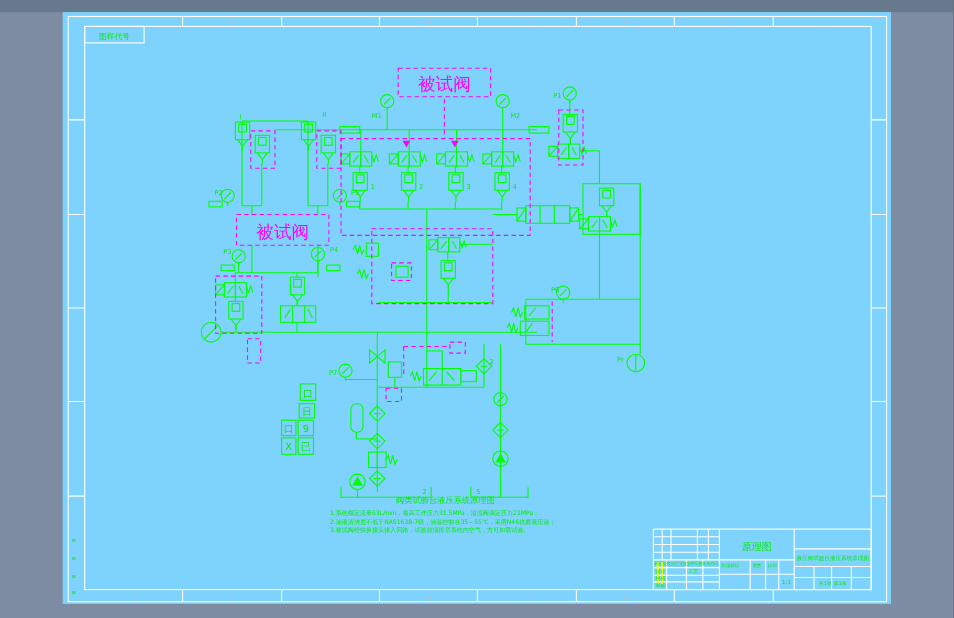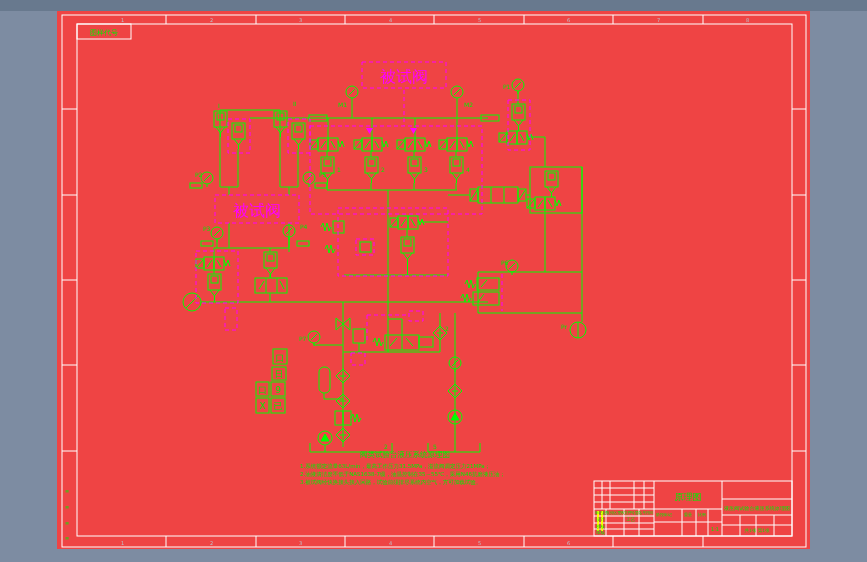--- a/index.html
+++ b/index.html
@@ -1,19 +1,19 @@
 <!DOCTYPE html>
 <html><head>
 <meta charset="utf-8">
 <style>
   html,body{margin:0;padding:0;background:#555;}
   #stage{position:relative;width:867px;height:562px;background:#7d8ca2;overflow:hidden;
          font-family:"DejaVu Sans",sans-serif;}
   #topbar{position:absolute;left:0;top:0;width:867px;height:11px;background:#68798e;}
-  #sheet{position:absolute;left:57px;top:11px;width:753px;height:538px;background:#ef4444;}
+  #sheet{position:absolute;left:57px;top:11px;width:753px;height:538px;background:#7dd3fc;}
   svg text{font-family:"DejaVu Sans",sans-serif;}
   .g{stroke:#00ff00;fill:none;stroke-width:1;}
   .m{stroke:#ff00ff;fill:none;stroke-width:1;stroke-dasharray:4 3;}
   .w{stroke:#ffffff;fill:none;stroke-width:1;}
   .gt{fill:#00ee00;stroke:none;}
   .mt{fill:#ff00ff;stroke:none;}
   .zt{fill:#b9c2cc;stroke:none;font-size:5px;}
 </style>
 </head>
 <body>

